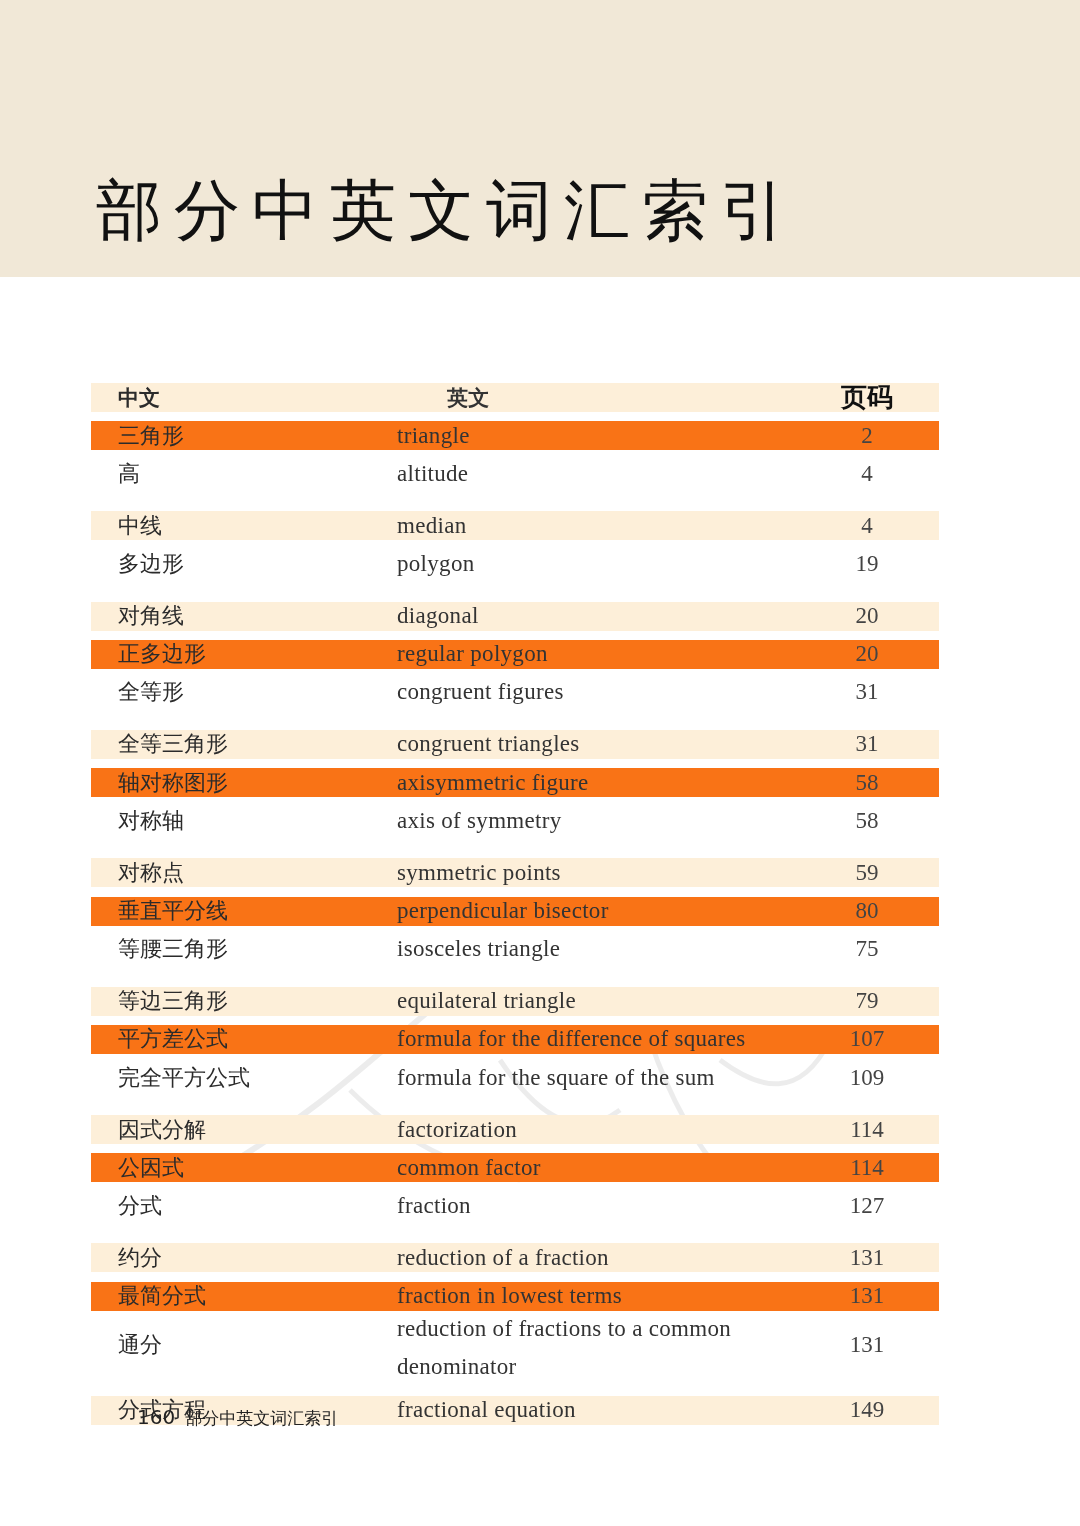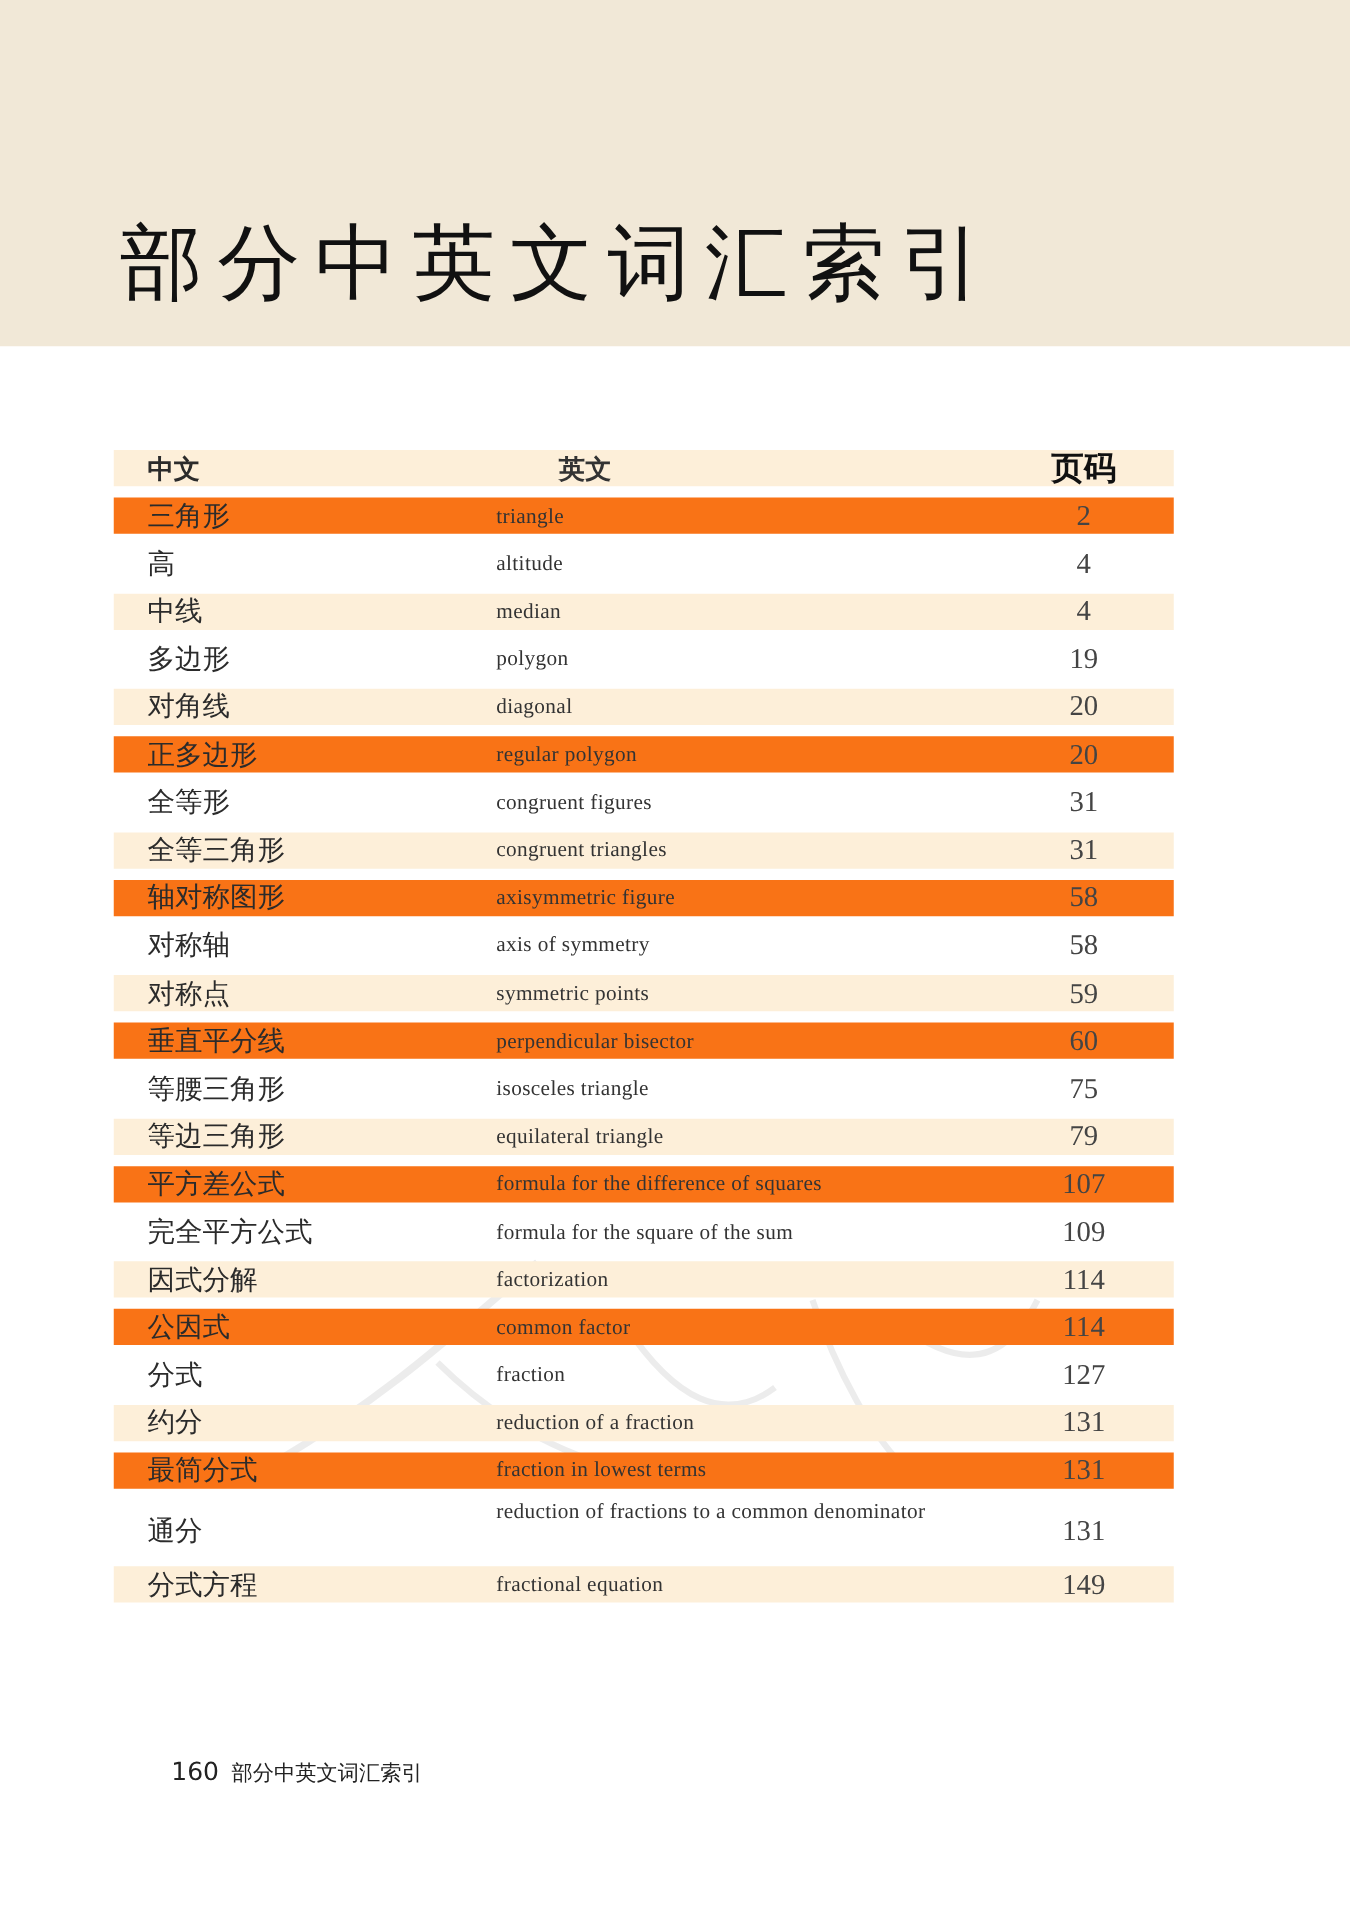--- a/index.html
+++ b/index.html
@@ -6,25 +6,25 @@
   body { width:1080px; height:1526px; background:#ffffff; position:relative; overflow:hidden;
          font-family:"DejaVu Serif", serif; color:#2a2a2a; }
   .banner { position:absolute; left:0; top:0; width:1080px; height:277px; background:#f1e8d7; }
   .banner-title { position:absolute; left:96px; top:178px; font-family:"DejaVu Serif", serif;
                   font-size:66px; letter-spacing:12px; color:#111; line-height:1; }
   .table { position:absolute; left:91px; top:360px; width:848px; }
   .row { position:relative; height:29px; margin-bottom:9.2px; display:flex; align-items:center;
          font-size:22px; }
   .row.tall { height:58px; margin-top:-4px; margin-bottom:-1px; }
   .row.header { font-family:"DejaVu Sans", sans-serif; font-weight:bold; font-size:21px; color:#111; }
-  .bg-orange { background:#fdefd9; }
+  .bg-orange { background:#fdefd9;margin-top:23px; }
   .bg-gray { background:#f97316; }
   .bg-white { background:transparent; }
   .c-zh { position:absolute; left:27px; color:#2b2b2b; }
-  .c-en { position:absolute; left:306px; color:#333; letter-spacing:0.3px; font-family:"Liberation Serif", serif; font-size:17px; }
+  .c-en { position:absolute; left:306px; color:#333; letter-spacing:0.3px; font-family:"Liberation Serif", serif; font-size:23px; }
   .c-pg { position:absolute; left:740px; width:72px; text-align:center; color:#444; font-family:"Liberation Serif", serif; font-size:23px; }
   .header .c-en { left:356px; font-family:"DejaVu Sans", sans-serif; font-size:21px;text-align:right; }
   .header .c-pg { font-family:"DejaVu Sans", sans-serif; font-size:26px; color:#111; }
   .tall .c-en { line-height:38px; top:-6px; width:400px; }
   .footer { position:absolute; left:98px; top:1405px; font-size:19px; color:#222; display:flex; gap:10px; align-items:baseline;margin-left:39px; }
   .footer .num { font-family:"DejaVu Sans", sans-serif; font-size:20px; }
   .footer .label { font-family:"DejaVu Sans", sans-serif; font-size:17px; }
   .watermark { position:absolute; left:200px; top:1000px; width:640px; height:190px; opacity:0.07; pointer-events:none; }
 </style>
 </head>
@@ -100,21 +100,21 @@
         <span class="c-pg">58</span>
       </div>
       <div class="row bg-orange">
         <span class="c-zh">对称点</span>
         <span class="c-en">symmetric points</span>
         <span class="c-pg">59</span>
       </div>
       <div class="row bg-gray">
         <span class="c-zh">垂直平分线</span>
         <span class="c-en">perpendicular bisector</span>
-        <span class="c-pg">60</span>
+        <span class="c-pg">80</span>
       </div>
       <div class="row bg-white">
         <span class="c-zh">等腰三角形</span>
         <span class="c-en">isosceles triangle</span>
         <span class="c-pg">75</span>
       </div>
       <div class="row bg-orange">
         <span class="c-zh">等边三角形</span>
         <span class="c-en">equilateral triangle</span>
         <span class="c-pg">79</span>

